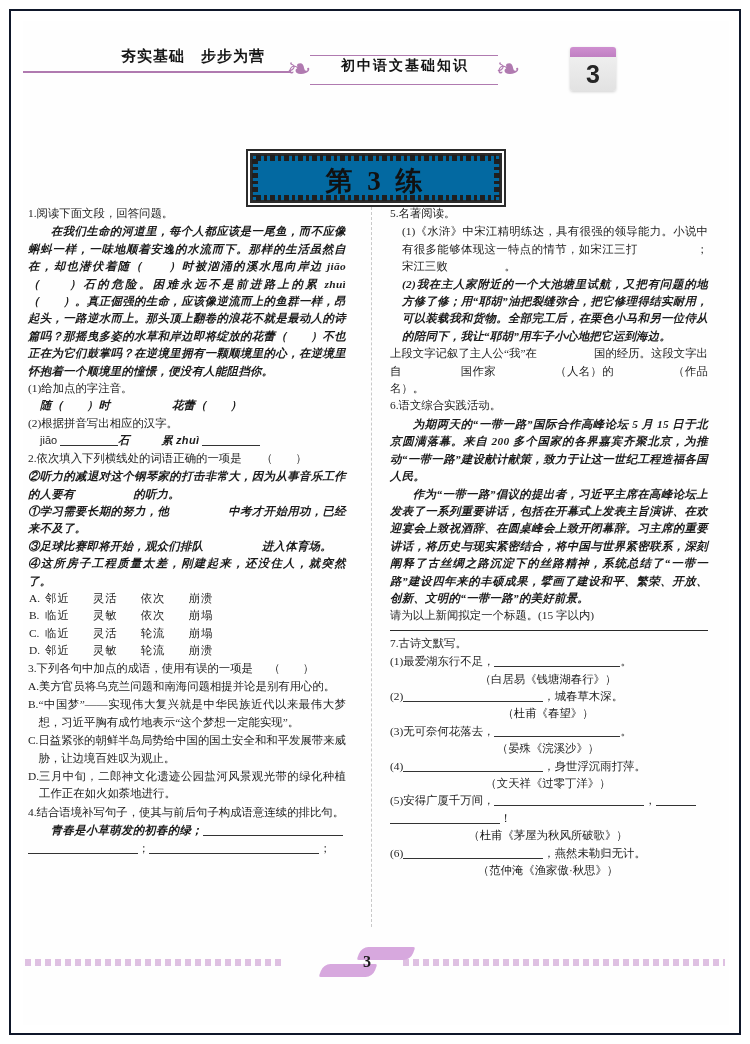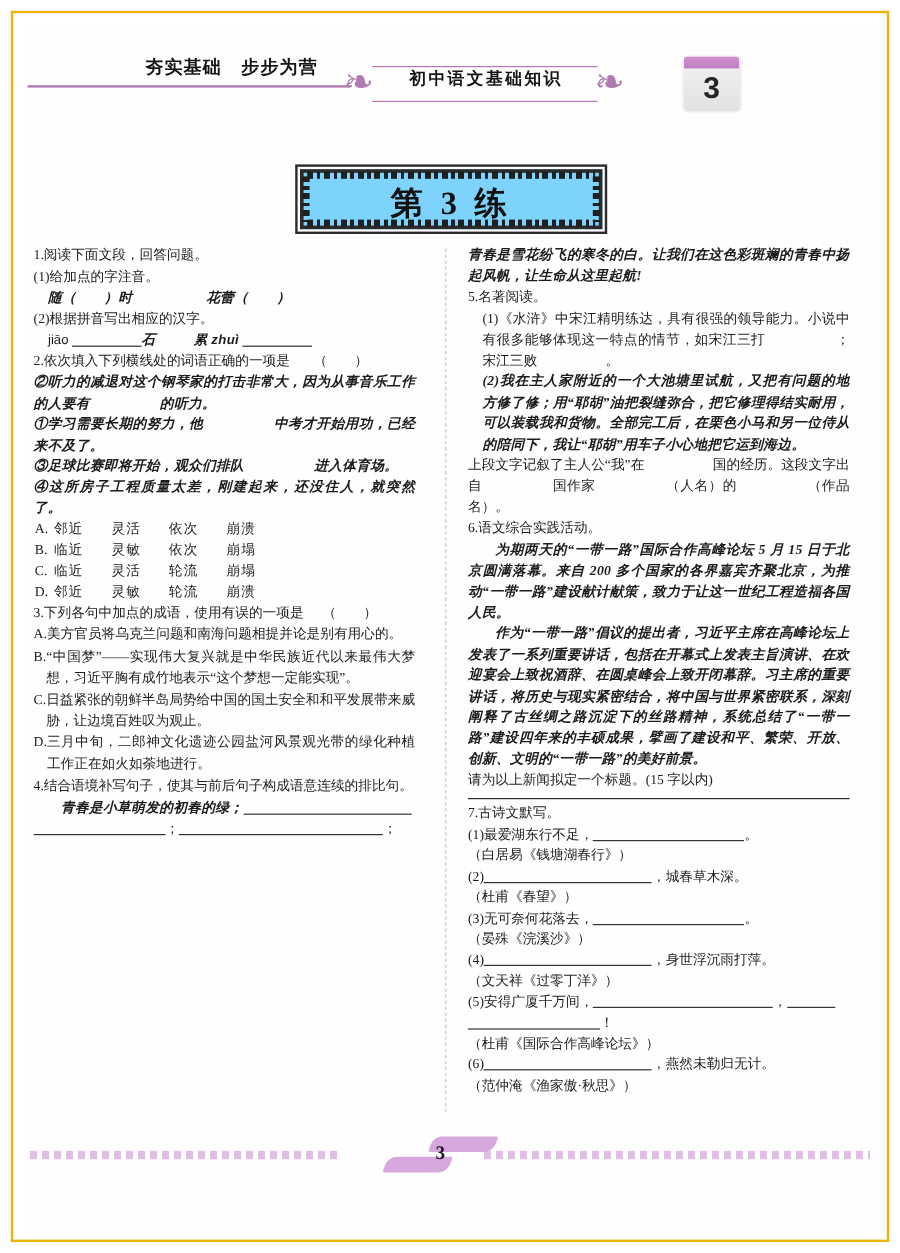--- a/index.html
+++ b/index.html
@@ -13,21 +13,21 @@
     color: #1c1c1c;
     overflow: hidden;
     position: relative;
   }
 
   
   #page {
     position: absolute;
     left: 9px; top: 9px;
     width: 732px; height: 1026px;
-    border: 2px solid #eab308;
+    border: 2px solid #0f172a;
     background: #fff;
   }
   #sheet {
     position: absolute;
     left: 12px; top: 10px;
     width: 706px; height: 1004px;
     background: #fefefe;
   }
 
   
@@ -103,26 +103,26 @@
     text-align: center;
     font-family: "Liberation Sans", sans-serif;
     font-weight: bold;
     font-size: 25px;
     color: #262626;
   }
 
   
   #lesson-box {
     position: absolute;
-    left: 227px; top: 120px;
+    left: 227px; top: 132px;
     width: 252px; height: 50px;
     border: 3px solid #2b2b2b;
     outline: 2px solid #2b2b2b;
     outline-offset: 2px;
-    background: #7dd3fc;
+    background: #0369a1;
   }
   #lesson-box .deco-t, #lesson-box .deco-b {
     position: absolute;
     left: 3px; right: 3px; height: 6px;
     background: repeating-linear-gradient(90deg,
         #1f1f1f 0px, #1f1f1f 5px,
         transparent 5px, transparent 8px,
         #1f1f1f 8px, #1f1f1f 11px,
         transparent 11px, transparent 14px);
   }
@@ -212,21 +212,21 @@
   .blank {
     display: inline-block;
     border-bottom: 1px solid #333;
     height: 12px;
     vertical-align: -2px;
   }
   .b40 { width: 40px; } .b58 { width: 58px; } .b110 { width: 110px; } .b126 { width: 126px; }
   .b140 { width: 140px; } .b150 { width: 150px; } .b170 { width: 170px; }
 
   .cite {
-    text-align: left;
+    text-align: center;
     font-family: Liberation Serif, serif;
     padding-right: 2px;
   }
   .pinyin {
     font-family: "Liberation Sans", sans-serif;
     font-size: 11px;
   }
   .rule-sep {
     margin: 5px 0 4px 0;
     border-top: 1px solid #2a2a2a;
@@ -305,20 +305,21 @@
       <div id="col-divider"></div>
 
       <div class="col left">
 
         <div class="q">
           <div class="q-num">1.</div>
           <div class="q-body">
             <div class="p">阅读下面文段，回答问题。</div>
           </div>
         </div>
+        <div class="p indent hand">在我们生命的河道里，每个人都应该是一尾鱼，而不应像蝌蚪一样，一味地顺着安逸的水流而下。那样的生活虽然自在，却也潜伏着随（　　）时被汹涌的溪水甩向岸边 jiāo（　　）石的危险。困难永远不是前进路上的累 zhuì（　　）。真正倔强的生命，应该像逆流而上的鱼群一样，昂起头，一路逆水而上。那头顶上翻卷的浪花不就是最动人的诗篇吗？那摇曳多姿的水草和岸边即将绽放的花蕾（　　）不也正在为它们鼓掌吗？在逆境里拥有一颗顺境里的心，在逆境里怀抱着一个顺境里的憧憬，便没有人能阻挡你。</div>
         <div class="p">(1)给加点的字注音。</div>
         <div class="p sub">
           <span class="hand">随（　　）时</span>
           <span style="display:inline-block;width:56px"></span>
           <span class="hand">花蕾（　　）</span>
         </div>
         <div class="p">(2)根据拼音写出相应的汉字。</div>
         <div class="p sub">
           <span class="pinyin">jiāo</span>
           <span class="blank b58"></span><span class="hand">石</span>
@@ -414,21 +415,20 @@
           <span class="hand">青春是小草萌发的初春的绿；</span><span class="blank b140"></span>
         </div>
         <div class="p">
           <span class="blank b110"></span>；<span class="blank b170"></span>；
         </div>
 
       </div>
 
       <div class="col right">
 
-        <div class="p hand">青春是雪花纷飞的寒冬的白。让我们在这色彩斑斓的青春中扬起风帆，让生命从这里起航!</div>
 
         <div class="q">
           <div class="q-num">5.</div>
           <div class="q-body p">名著阅读。</div>
         </div>
         <div class="p sub">(1)《水浒》中宋江精明练达，具有很强的领导能力。小说中有很多能够体现这一特点的情节，如宋江三打　　　　　；宋江三败　　　　　。</div>
         <div class="p sub hand">(2)我在主人家附近的一个大池塘里试航，又把有问题的地方修了修；用“耶胡”油把裂缝弥合，把它修理得结实耐用，可以装载我和货物。全部完工后，在栗色小马和另一位侍从的陪同下，我让“耶胡”用车子小心地把它运到海边。</div>
         <div class="p">上段文字记叙了主人公“我”在　　　　　国的经历。这段文字出自　　　　　国作家　　　　　（人名）的　　　　　（作品名）。</div>
 
         <div class="q">
@@ -465,21 +465,21 @@
           <span>(4)</span><span class="blank b140"></span><span>，身世浮沉雨打萍。</span>
         </div>
         <div class="cite">（文天祥《过零丁洋》）</div>
 
         <div class="p">
           <span>(5)</span><span>安得广厦千万间，</span><span class="blank b150"></span>，<span class="blank b40"></span>
         </div>
         <div class="p">
           <span class="blank b110"></span>！
         </div>
-        <div class="cite">（杜甫《国际合作高峰论坛》）</div>
+        <div class="cite">（杜甫《茅屋为秋风所破歌》）</div>
 
         <div class="p">
           <span>(6)</span><span class="blank b140"></span><span>，燕然未勒归无计。</span>
         </div>
         <div class="cite">（范仲淹《渔家傲·秋思》）</div>
 
       </div>
     </div>
 
     <div id="footer">

